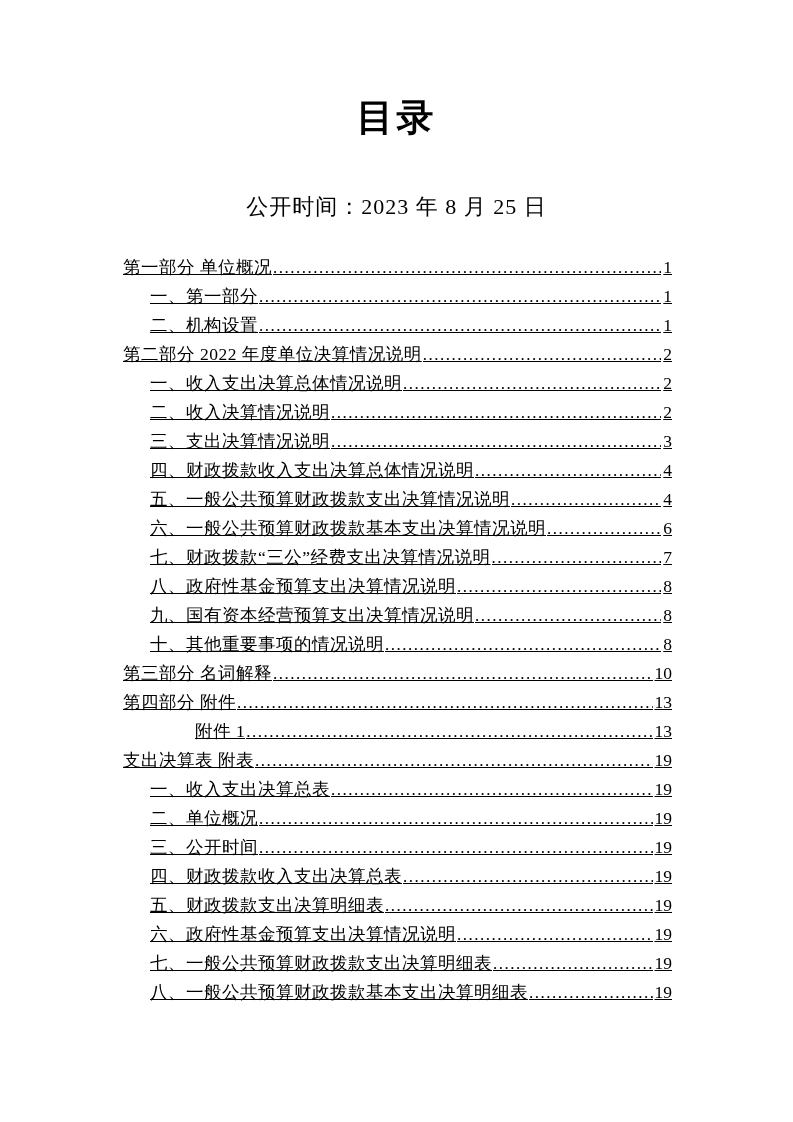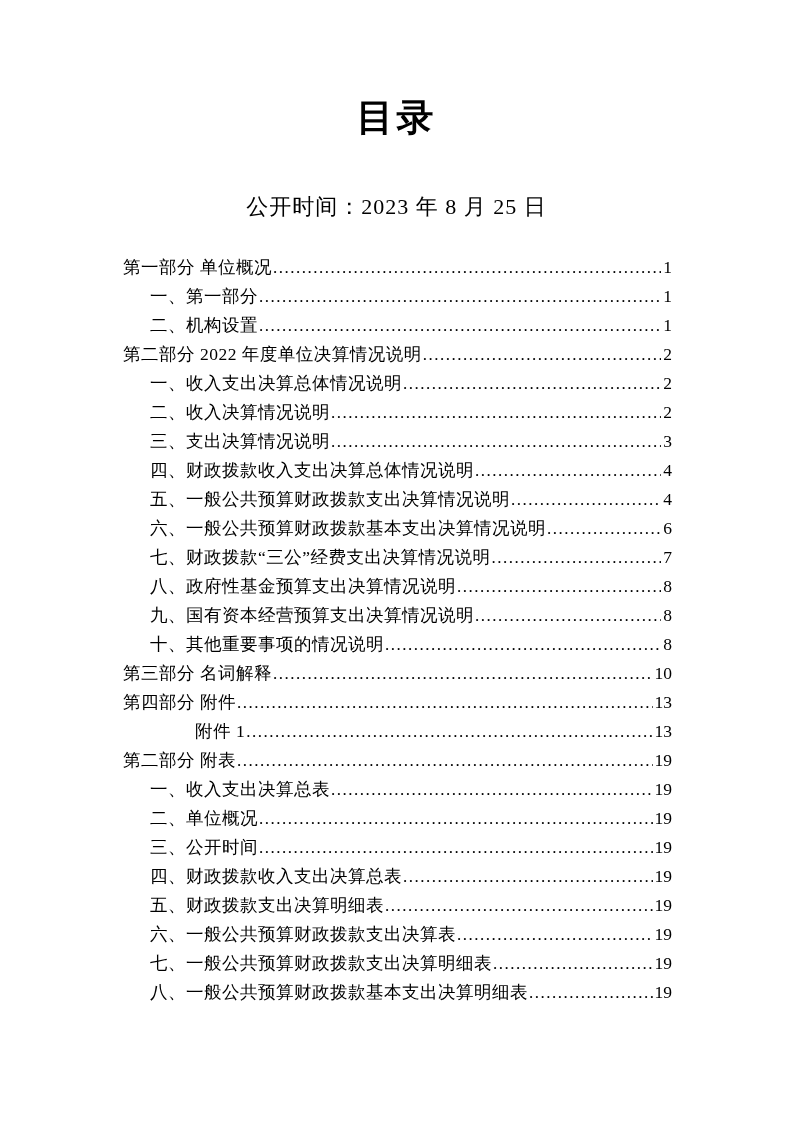--- a/index.html
+++ b/index.html
@@ -46,20 +46,21 @@
     margin-left: 123px;
     width: 549px;
   }
   .toc-entry {
     display: flex;
     align-items: flex-end;
     height: 29px;
     line-height: 29px;
     font-size: 17.5px;
     white-space: nowrap;
+    text-decoration: underline;
   }
   .toc-entry.level-1 { padding-left: 27px; }
   .toc-entry.level-2 { padding-left: 72px; }
   .toc-label {
     flex-shrink: 0;
     letter-spacing: 0.5px;
   }
   .toc-dots {
     flex: 1 1 auto;
     overflow: hidden;
@@ -164,21 +165,21 @@
     <span class="toc-label">第四部分 附件</span>
     <span class="toc-dots"></span>
     <span class="toc-page">13</span>
   </div>
       <div class="toc-entry level-2">
     <span class="toc-label">附件 1</span>
     <span class="toc-dots"></span>
     <span class="toc-page">13</span>
   </div>
       <div class="toc-entry level-0">
-    <span class="toc-label">第二部分 附表</span>
+    <span class="toc-label">支出决算表 附表</span>
     <span class="toc-dots"></span>
     <span class="toc-page">19</span>
   </div>
       <div class="toc-entry level-1">
     <span class="toc-label">一、收入支出决算总表</span>
     <span class="toc-dots"></span>
     <span class="toc-page">19</span>
   </div>
       <div class="toc-entry level-1">
     <span class="toc-label">二、单位概况</span>
@@ -194,21 +195,21 @@
     <span class="toc-label">四、财政拨款收入支出决算总表</span>
     <span class="toc-dots"></span>
     <span class="toc-page">19</span>
   </div>
       <div class="toc-entry level-1">
     <span class="toc-label">五、财政拨款支出决算明细表</span>
     <span class="toc-dots"></span>
     <span class="toc-page">19</span>
   </div>
       <div class="toc-entry level-1">
-    <span class="toc-label">六、一般公共预算财政拨款支出决算表</span>
+    <span class="toc-label">六、政府性基金预算支出决算情况说明</span>
     <span class="toc-dots"></span>
     <span class="toc-page">19</span>
   </div>
       <div class="toc-entry level-1">
     <span class="toc-label">七、一般公共预算财政拨款支出决算明细表</span>
     <span class="toc-dots"></span>
     <span class="toc-page">19</span>
   </div>
       <div class="toc-entry level-1">
     <span class="toc-label">八、一般公共预算财政拨款基本支出决算明细表</span>

